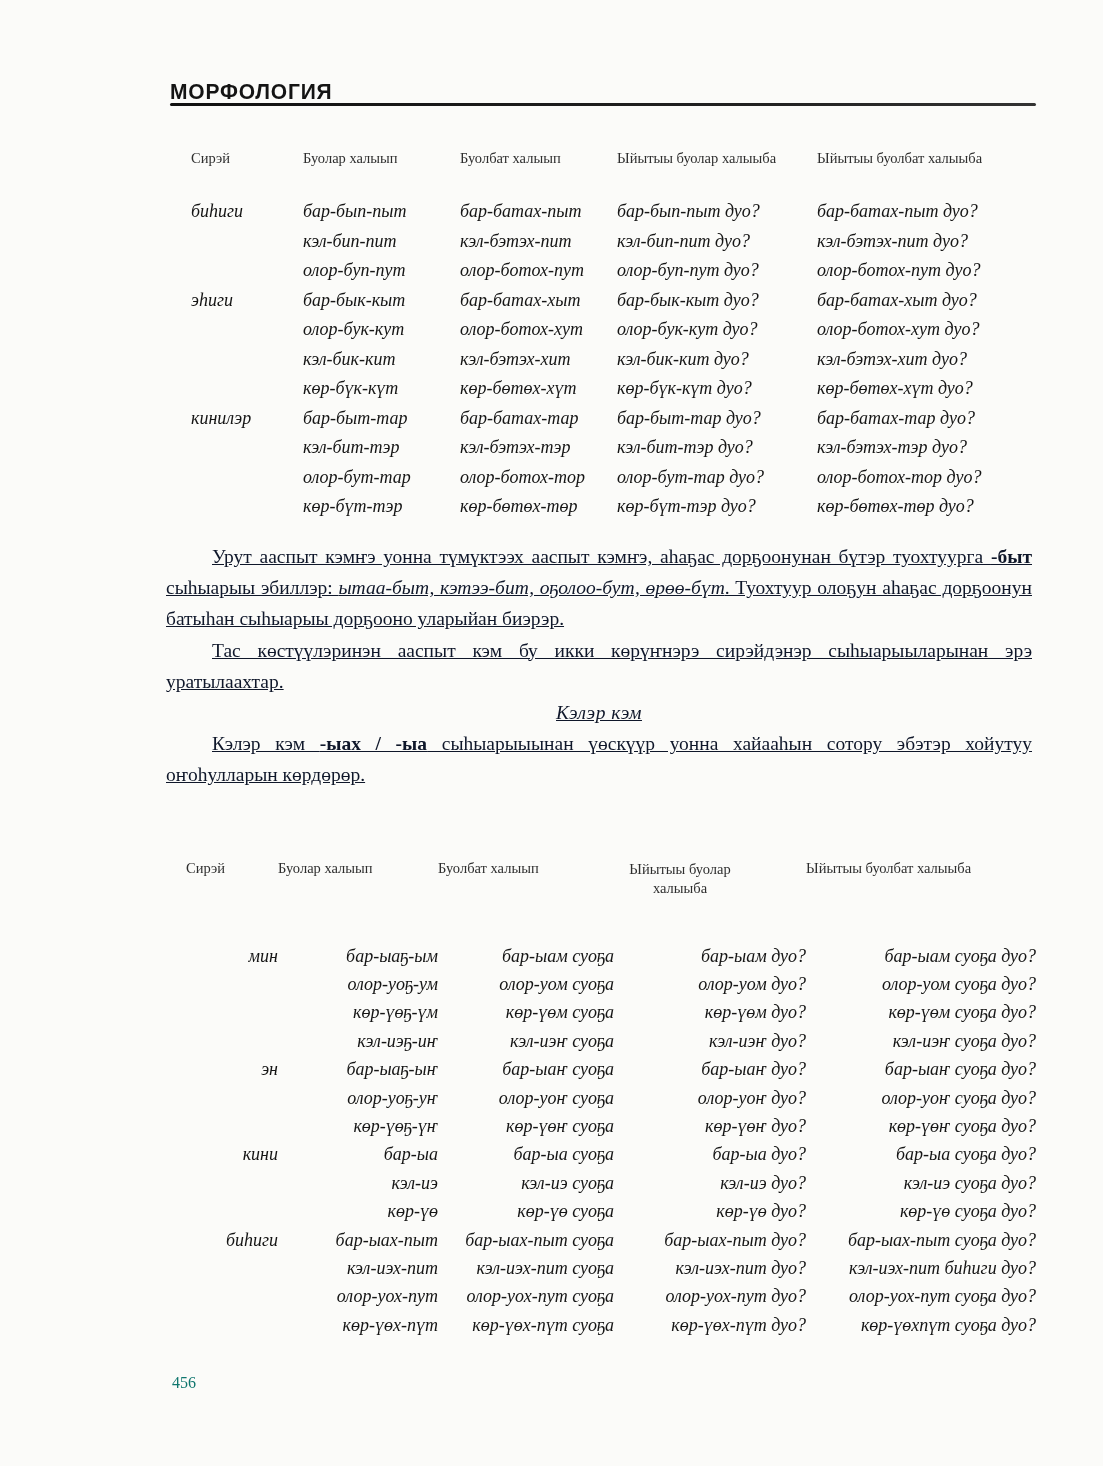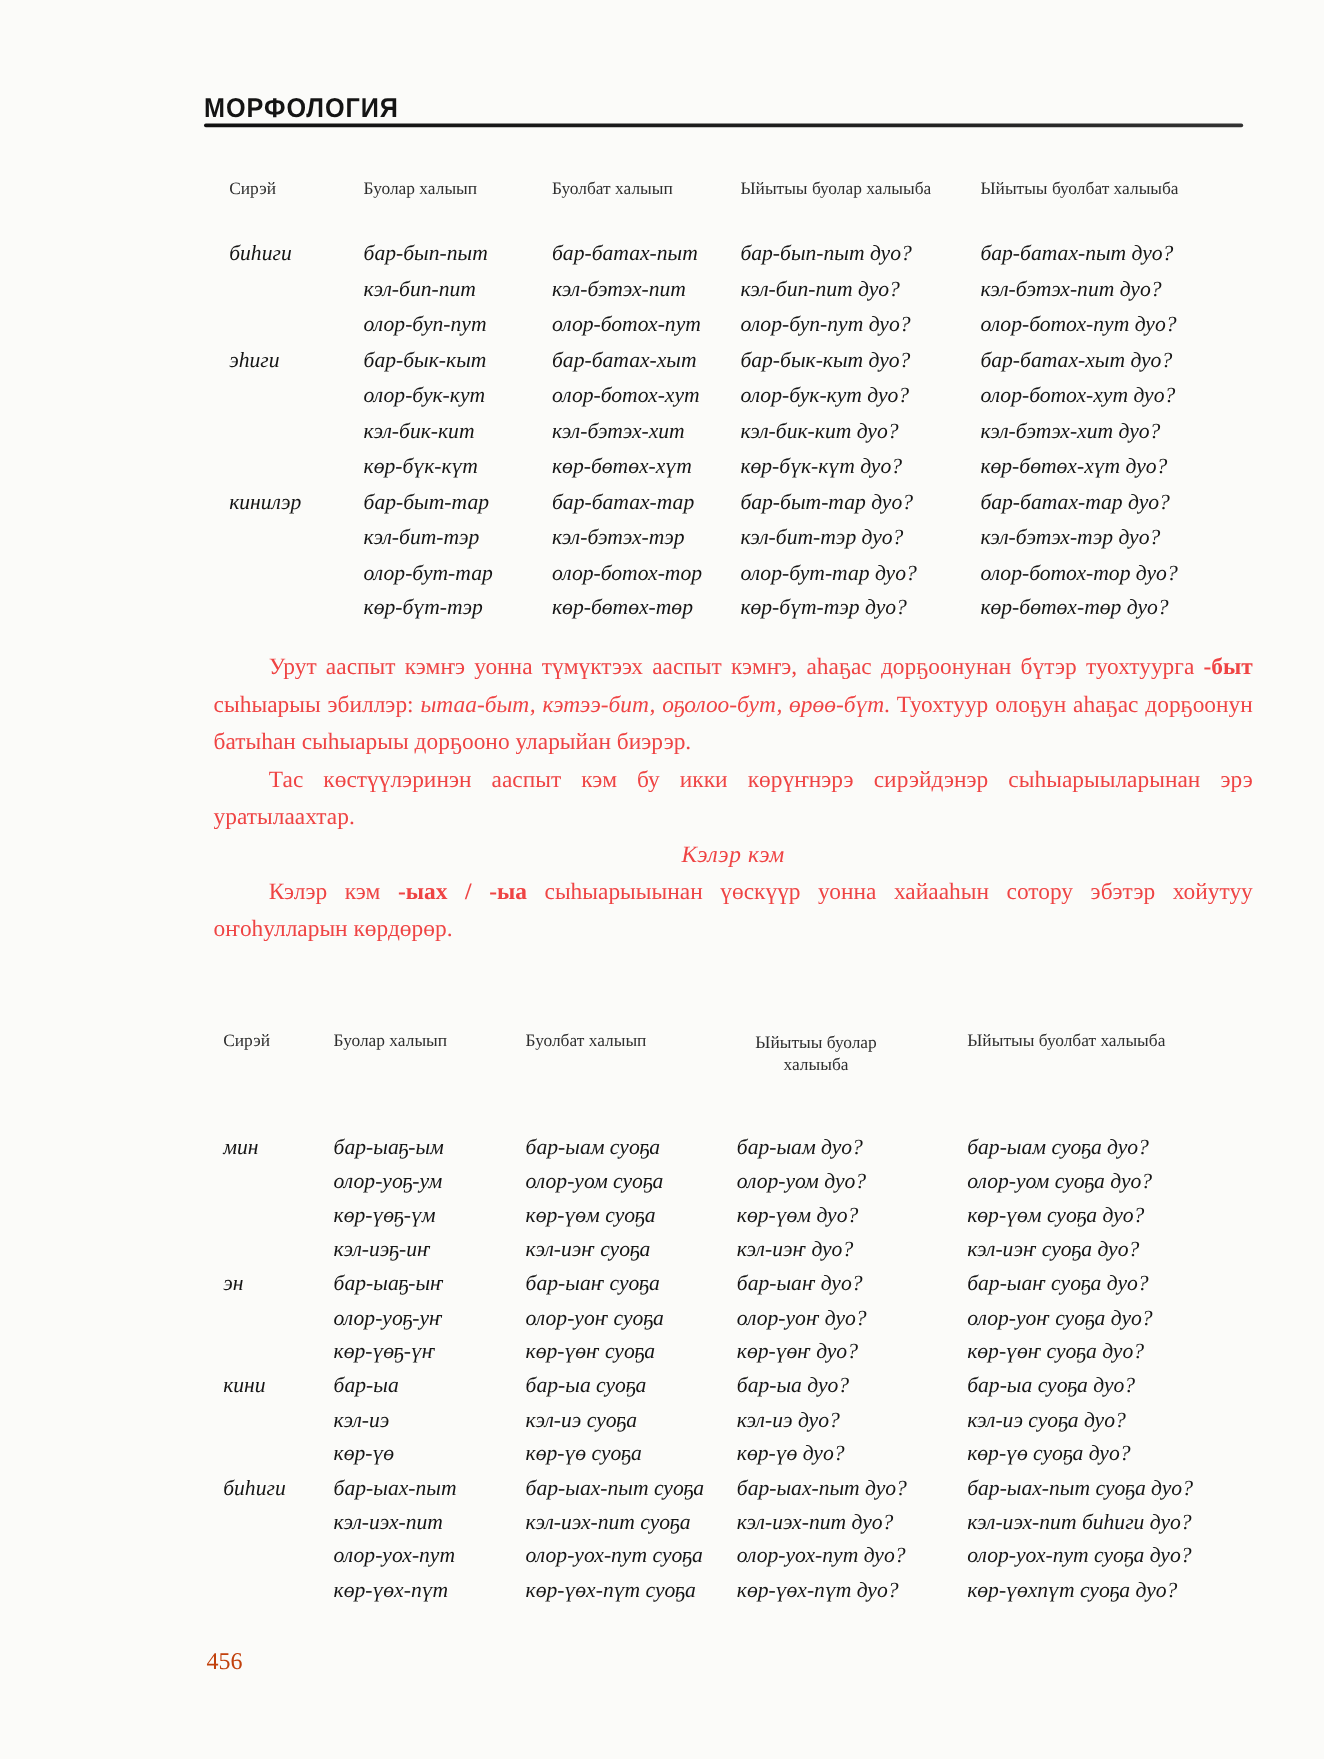--- a/index.html
+++ b/index.html
@@ -40,38 +40,38 @@
   .tbl-body{display:block;}
   .trow .c{
     font-style:italic;font-size:18px;color:#151515;
     white-space:nowrap;
   }
   .t1 .trow{height:29.5px;align-items:center;}
   .t2 .trow{height:28.4px;align-items:center;}
   .tbl1{left:191px;top:150px;width:845px;}
   .tbl1 .tbl-body{margin-top:30px;}
   .tbl2{left:186px;top:860px;width:850px;}
-  .tbl2 .tbl-body{margin-top:44px;}
+  .tbl2 .tbl-body{margin-top:44px;text-align:right;}
 
   
   .textcol{
-    position:absolute;left:178px;top:541px;width:866px;
-    font-size:19.5px;line-height:31.2px;text-align:justify;color:#ef4444;
+    position:absolute;left:166px;top:541px;width:866px;
+    font-size:19.5px;line-height:31.2px;text-align:justify;color:#0f172a;text-decoration:underline;
   }
   .textcol p{margin:0;text-indent:46px;}
   .b{font-weight:bold;}
   .i{font-style:italic;}
   .section-heading{
     margin:14px 0 15px 0;text-align:center;font-style:italic;
     font-size:19.5px;letter-spacing:.5px;text-indent:0 !important;
   }
 
   .page-number{
     position:absolute;left:172px;top:1374px;
-    font-size:20px;color:#c2410c;
+    font-size:16px;color:#0f766e;
   }
 </style>
 </head>
 <body>
 
 <div class="page">
 
   <div class="running-head">МОРФОЛОГИЯ</div>
   <div class="head-rule"></div>
 

